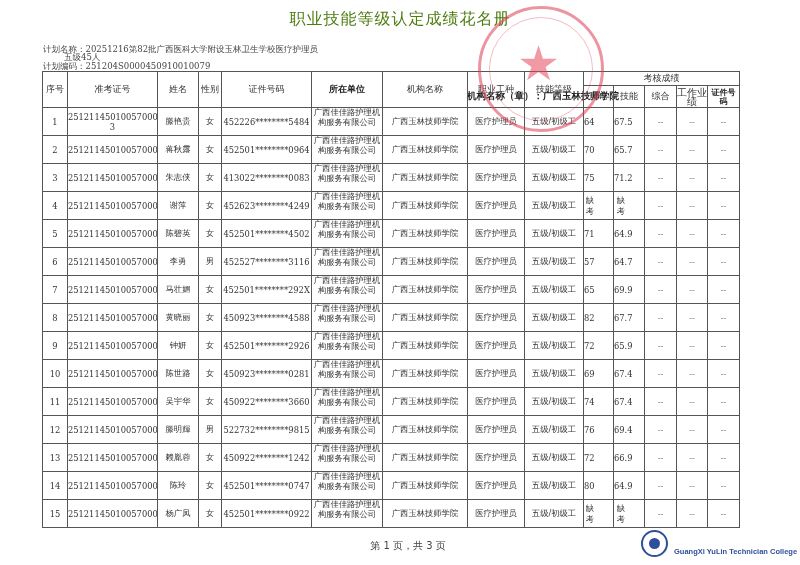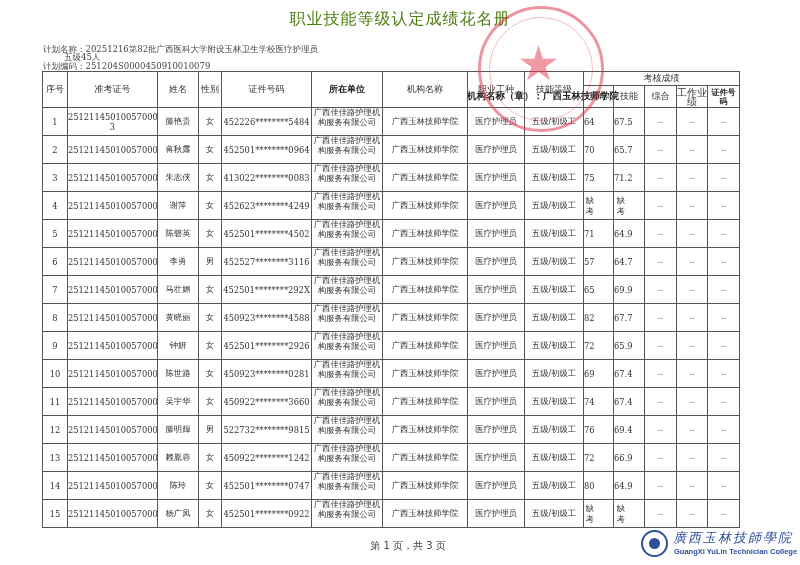--- a/index.html
+++ b/index.html
@@ -396,15 +396,14 @@
 
 <div class="stamp">
   <div class="stamp-inner"></div>
   <div class="stamp-star">★</div>
 </div>
 
 <div class="footer">第 1 页，共 3 页</div>
 
 <div class="logo">
   <div class="logo-circle"></div>
-  <div class="logo-cn">廣西玉林技師學院</div>
   <div class="logo-en">GuangXi YuLin Technician College</div>
 </div>
 
 </body></html>

